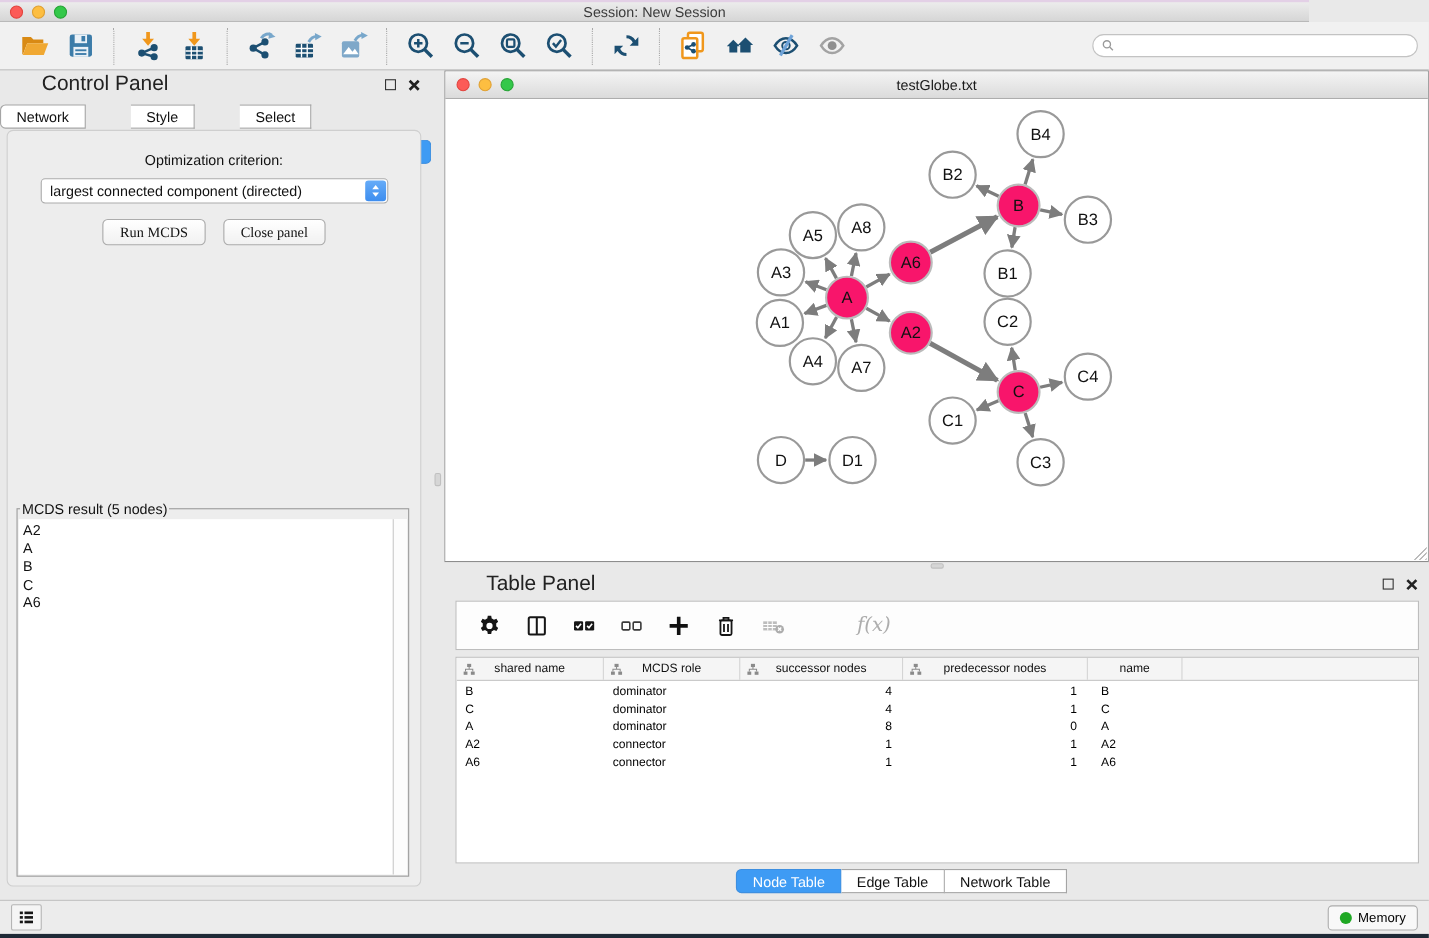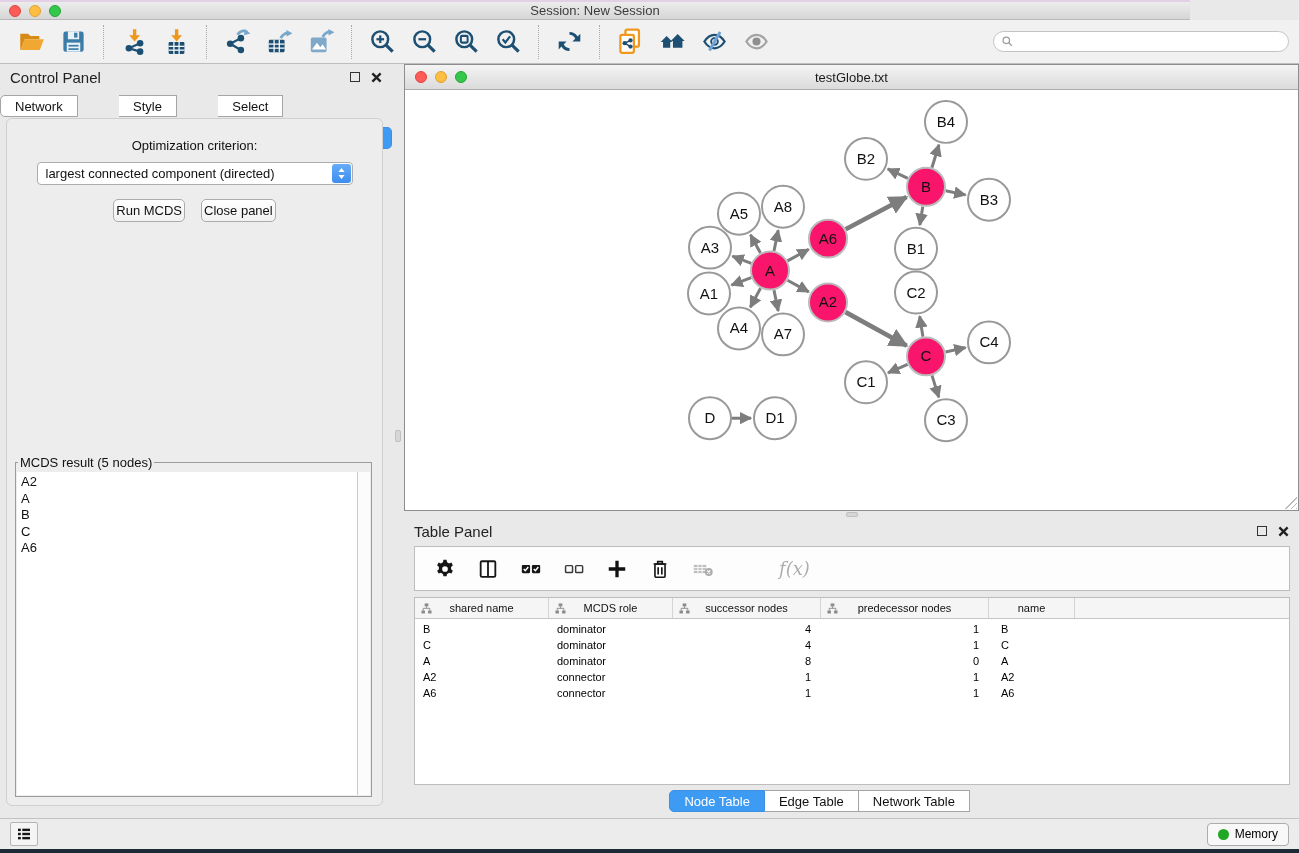--- a/index.html
+++ b/index.html
@@ -24,41 +24,41 @@
   .tb-btn svg { width:27px; height:27px; }
   .tb-sep { width:1px; height:34px; border-left:1px dotted #A9A9A9; margin:0 9px; }
   .search-box { margin-left:auto; margin-right:10px; width:296px; height:21px; background:#fff;
     border:1px solid #C3C3C3; border-radius:11px; display:flex; align-items:center; padding:0 7px; }
   .search-box svg { width:13px; height:13px; flex:0 0 auto; }
   .search-box input { border:none; outline:none; flex:1; height:16px; margin-left:5px; font-size:12px; background:transparent; }
 
   
   .control-panel { position:absolute; left:0; top:64px; width:392px; height:754px; }
   .panel-header { position:absolute; left:0; top:0; right:0; height:26px; display:flex; align-items:center; padding:0 10px; }
-  .panel-title { font-size:15px; color:#222; }
+  .panel-title { font-size:19px; color:#222;margin-left:28px; }
   .win-icons { margin-left:auto; display:flex; gap:11px; align-items:center; }
   .float-ic { width:10px; height:10px; border:1.6px solid #333; display:inline-block; }
   .close-ic svg { width:11px; height:11px; display:block; }
 
   .seg-tabs { position:absolute; left:0; right:0; top:31px; display:flex; justify-content:space-between; }
   .seg-tab { height:22px; padding:0 14px; background:#fff; border:1px solid #A5A5A5; border-left:none;
     font-family:"Liberation Sans",sans-serif; font-size:13px; color:#111; cursor:pointer; }
   .seg-tab:first-child { border-left:1px solid #A5A5A5; border-radius:5px 0 0 5px; }
   .seg-tab:last-child { border-radius:0 5px 5px 0;margin-top:32px; }
   .seg-tab.active { background:#3E9BF4; border-color:#3E8FE0; color:#fff; }
 
   .cp-body { position:absolute; left:6px; right:9px; top:54px; bottom:12px;
     background:#EDEDED; border:1px solid #CFCFCF; border-radius:6px; }
   .opt-label { text-align:center; margin-top:19px; font-size:13px; }
   .select-box { width:316px; height:23px; margin:9px auto 0; background:#fff; border:1px solid #ACACAC;
     border-radius:4px; position:relative; display:flex; align-items:center; padding-left:8px; font-size:13px; cursor:pointer; }
   .select-stepper { position:absolute; right:1px; top:1px; width:19px; height:19px; border-radius:3px;
     background:linear-gradient(#66ACF8,#3D8DEF); display:flex; align-items:center; justify-content:center; }
   .btn-row { display:flex; justify-content:center; gap:16px; margin-top:14px; }
-  .push-btn { font-family:Liberation Sans, sans-serif; font-size:13px; color:#111; padding:3px 2px;
+  .push-btn { font-family:Liberation Serif, serif; font-size:13px; color:#111; padding:3px 15px;
     background:linear-gradient(#FFFFFF,#F1F1F1); border:1px solid #ACACAC; border-radius:5px; cursor:pointer; }
 
   .result-fieldset { position:absolute; left:8px; right:10px; top:336px; bottom:8px;
     border:1px solid #9B9B9B; background:transparent; padding:0; }
   .result-fieldset legend { font-size:13px; margin-left:2px; padding:0 2px; }
   .result-inner { position:absolute; left:1px; right:1px; top:2px; bottom:1px; background:#fff; display:flex; }
   .result-list { flex:1; padding:2px 0 0 4px; overflow:hidden; }
   .result-item { font-size:13px; line-height:16.5px; }
   .scroll-track { width:13px; border-left:1px solid #C9C9C9; background:#FCFCFC; }
 

